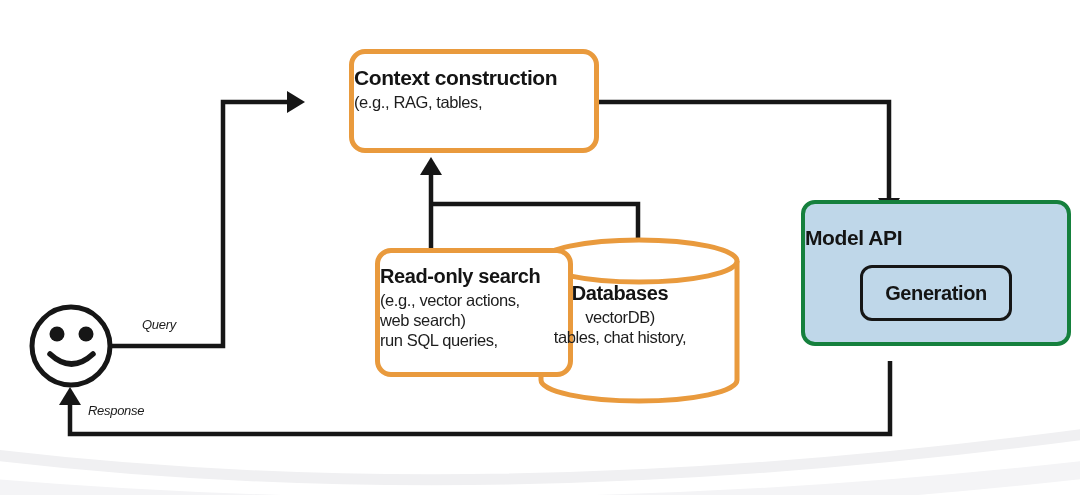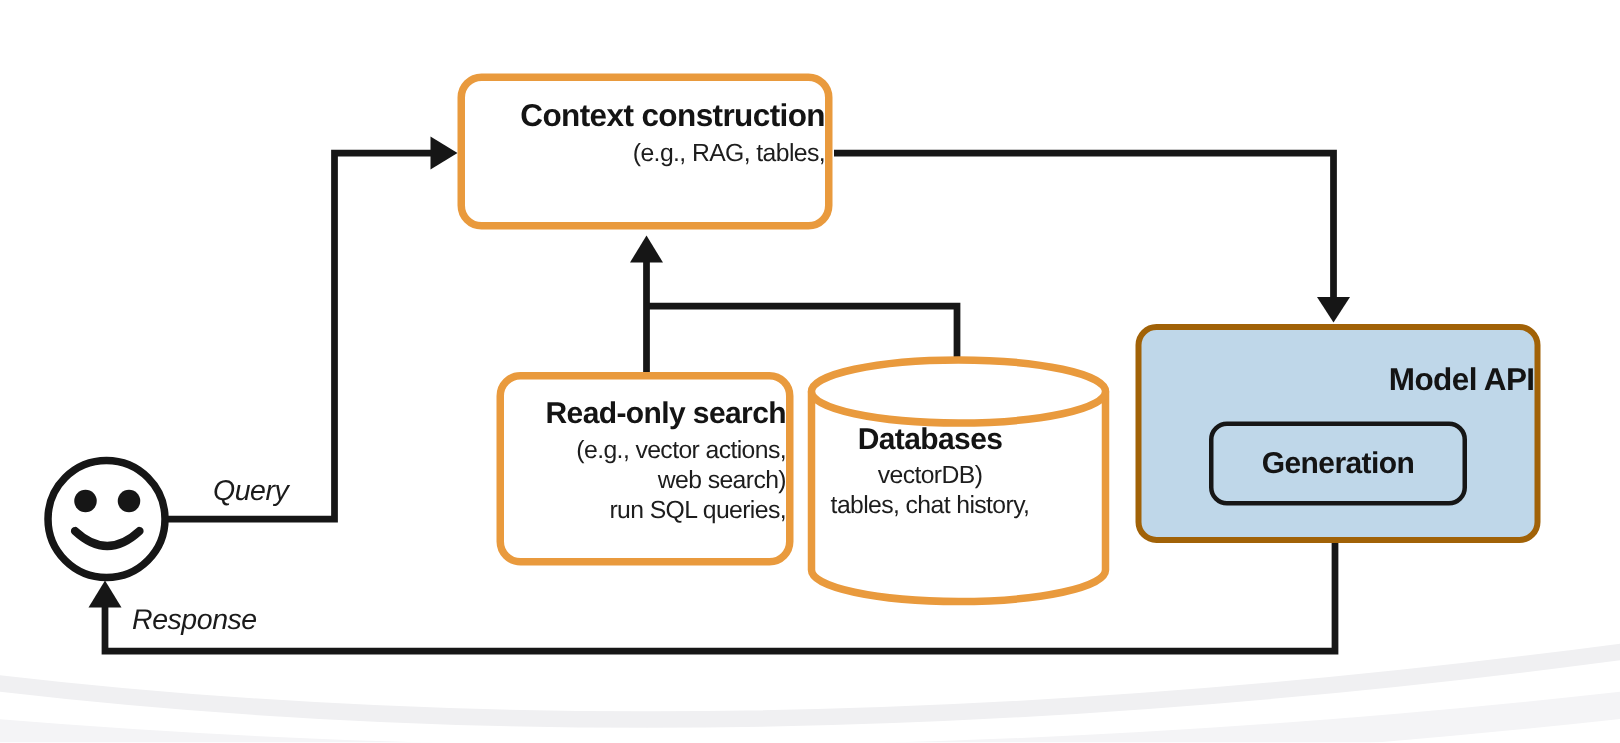--- a/index.html
+++ b/index.html
@@ -14,23 +14,24 @@
     width: 1080px; height: 495px;
     background: #ffffff;
   }
   .layer {
     position: absolute; left: 0; top: 0;
     width: 1080px; height: 495px;
   }
   .node {
     position: absolute;
     background: #ffffff;
-    text-align: right;
+    text-align: left;
     color: #1b1b1b;
     z-index: 2;
+    margin-left: 44px;
   }
   .node-orange {
     border: 5px solid #e99a3d;
     border-radius: 16px;
   }
   .node-title {
     font-weight: bold;
     font-size: 20px;
     letter-spacing: -0.4px;
     color: #141414;
@@ -56,44 +57,44 @@
   }
   .databases-text {
     position: absolute;
     left: 524px; top: 281px;
     width: 192px;
     text-align: center;
     z-index: 3;
     background: transparent;
   }
   .model-box {
-    left: 757px; top: 216px;
+    left: 757px; top: 200px;
     width: 270px; height: 146px;
     background: #bfd7e9;
-    border: 4px solid #a16207;
+    border: 4px solid #15803d;
     border-radius: 14px;
     padding-top: 21px;
   }
   .model-box .node-title { font-size: 21px; }
   .generation-box {
-    width: 172px; height: 56px;
+    width: 152px; height: 56px;
     margin: 15px auto 0 auto;
     background: #bfd7e9;
     border: 3.5px solid #161616;
     border-radius: 12px;
     display: flex; align-items: center; justify-content: center;
     font-weight: bold;
     font-size: 20px;
     letter-spacing: -0.4px;
     color: #141414;
   }
   .flow-label {
     position: absolute;
     font-style: italic;
-    font-size: 19px;
+    font-size: 13px;
     letter-spacing: -0.3px;
     color: #1b1b1b;
     z-index: 2;
   }
   .query-label { left: 142px; top: 317px; }
   .response-label { left: 88px; top: 403px; }
 </style>
 </head>
 <body>
 

